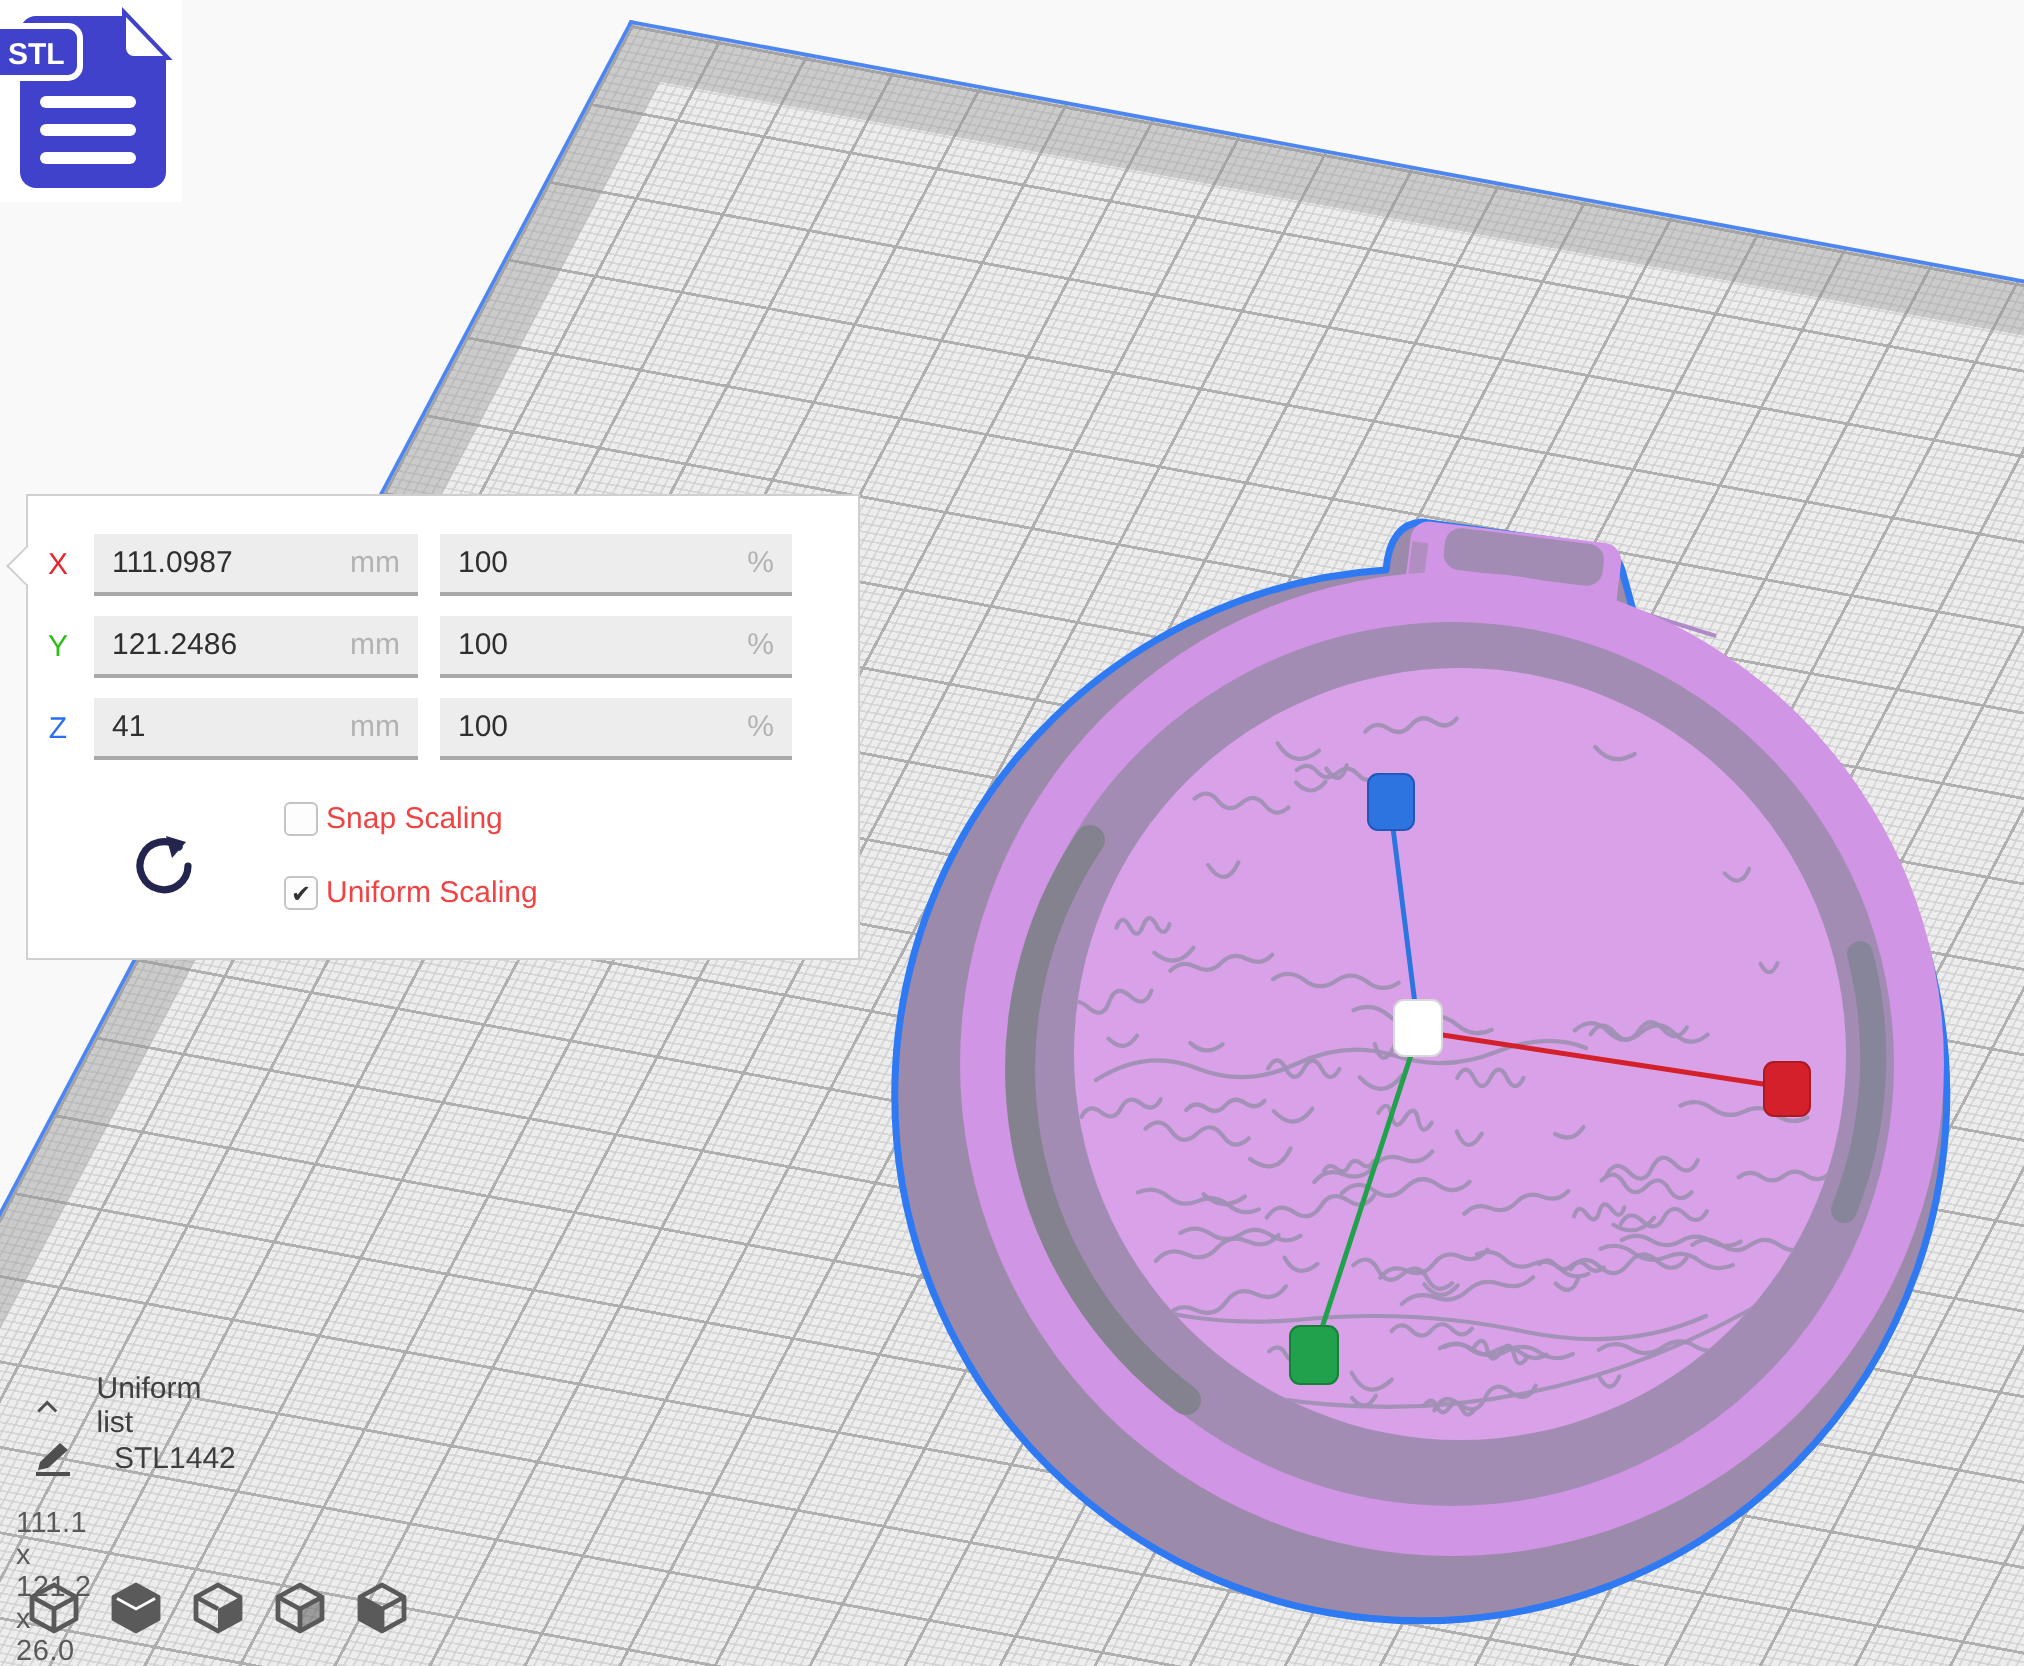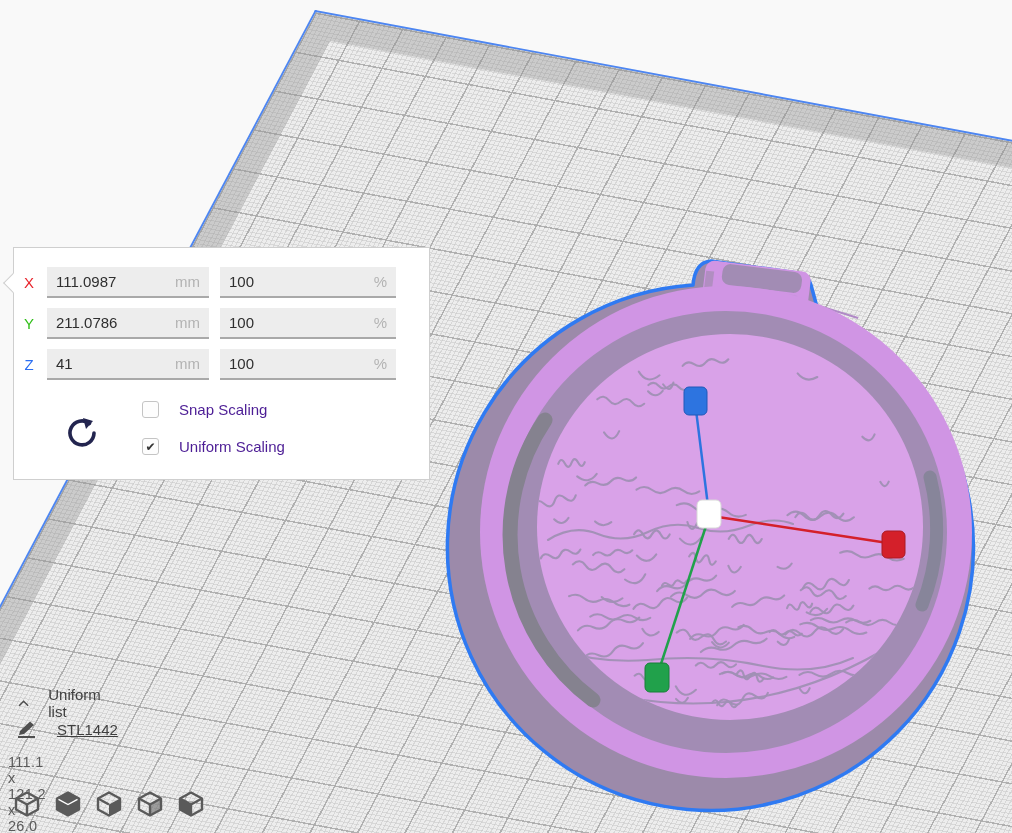--- a/index.html
+++ b/index.html
@@ -45,30 +45,30 @@
   .field { height:31px; background:#ededed; border-bottom:2px solid #a9a9a9;
     display:flex; align-items:center; padding:0 9px; }
   .field .val { flex:1; font-size:15px; color:#2f2f2f; }
   .field .unit { font-size:15px; color:#b3b3b3;text-align:center; }
   .field.mm { width:162px; margin-left:3px; }
   .field.pct { width:176px; margin-left:11px; }
   .check-row { position:absolute; left:128px; display:flex; align-items:center; }
   .checkbox { width:17px; height:17px; border:1px solid #c4c4c4; border-radius:3px;
     background:#fdfdfd; display:flex; align-items:center; justify-content:center;
     font-size:12px; color:#333; }
-  .check-label { margin-left:20px; font-size:15px; color:#4c1d95; }
+  .check-label { margin-left:4px; font-size:15px; color:#ef4444; }
   #reset-btn { position:absolute; left:48px; top:166px; width:40px; height:40px;
     background:none; border:none; cursor:pointer; }
 
   
   #object-list { position:absolute; left:0; top:682px; z-index:4; color:#3f3f3f; }
   #ol-header { position:absolute; left:18px; top:4px; display:flex; align-items:center; }
   #ol-header span { margin-left:19px; font-size:15px; }
   #ol-item { position:absolute; left:16px; top:38px; display:flex; align-items:center; }
-  #ol-item span { margin-left:19px; font-size:15px;text-decoration:underline; }
+  #ol-item span { margin-left:19px; font-size:15px; }
   #ol-dims { position:absolute; left:8px; top:72px; font-size:14.5px; color:#5a5a5a;
     letter-spacing:.3px; }
 
   
   #view-toolbar { position:absolute; left:14px; top:791px; display:flex; gap:15px; z-index:4; }
   .view-btn { width:26px; height:26px; background:none; border:none; padding:0; cursor:pointer; }
 </style>
 </head>
 <body>
 
@@ -195,40 +195,51 @@
       <line x1="708" y1="506" x2="696" y2="410" stroke="#2d74e0" stroke-width="2.5"></line>
       <line x1="718" y1="517" x2="888" y2="543" stroke="#d4202a" stroke-width="2.5"></line>
       <line x1="706" y1="526" x2="659" y2="670" stroke="#21a14b" stroke-width="2.5"></line>
       <rect x="684" y="387" width="23" height="28" rx="5" fill="#2d74e0" stroke="#2058b8"></rect>
       <rect x="882" y="531" width="23" height="27" rx="5" fill="#d4202a" stroke="#aa1a22"></rect>
       <rect x="645" y="663" width="24" height="29" rx="5" fill="#21a14b" stroke="#178038"></rect>
       <rect x="697" y="500" width="24" height="28" rx="5" fill="#ffffff" stroke="#d8d8d8"></rect>
     </g>
   </svg>
 
+  <div id="file-badge">
+    <svg width="91" height="101" viewBox="0 0 91 101">
+      <path d="M 18 8 h 46 l 19 20 v 58 a 8 8 0 0 1 -8 8 h -57 a 8 8 0 0 1 -8 -8 v -70 a 8 8 0 0 1 8 -8 z" fill="#4142cb"></path>
+      <path d="M 62 6 l 22 23 h -17 a 5 5 0 0 1 -5 -5 z" fill="#ffffff" stroke="#4142cb" stroke-width="2"></path>
+      <rect x="20" y="48" width="48" height="6" rx="3" fill="#ffffff"></rect>
+      <rect x="20" y="62" width="48" height="6" rx="3" fill="#ffffff"></rect>
+      <rect x="20" y="76" width="48" height="6" rx="3" fill="#ffffff"></rect>
+      <rect x="-6" y="13" width="46" height="26" rx="6" fill="#4142cb" stroke="#ffffff" stroke-width="3"></rect>
+      <text x="4" y="32" font-family="Liberation Sans, sans-serif" font-size="15" font-weight="bold" fill="#ffffff">STL</text>
+    </svg>
+  </div>
 
   <div id="scale-panel">
     <div id="panel-pointer"></div>
 
     <div class="axis-row axis-x" style="top:19px;">
       <div class="axis-label">X</div>
       <div class="field mm">
         <span class="val">111.0987</span>
         <span class="unit">mm</span>
       </div>
       <div class="field pct">
         <span class="val">100</span>
         <span class="unit">%</span>
       </div>
     </div>
 
     <div class="axis-row axis-y" style="top:60px;">
       <div class="axis-label">Y</div>
       <div class="field mm">
-        <span class="val">211.0786</span>
+        <span class="val">121.2486</span>
         <span class="unit">mm</span>
       </div>
       <div class="field pct">
         <span class="val">100</span>
         <span class="unit">%</span>
       </div>
     </div>
 
     <div class="axis-row axis-z" style="top:101px;">
       <div class="axis-label">Z</div>

